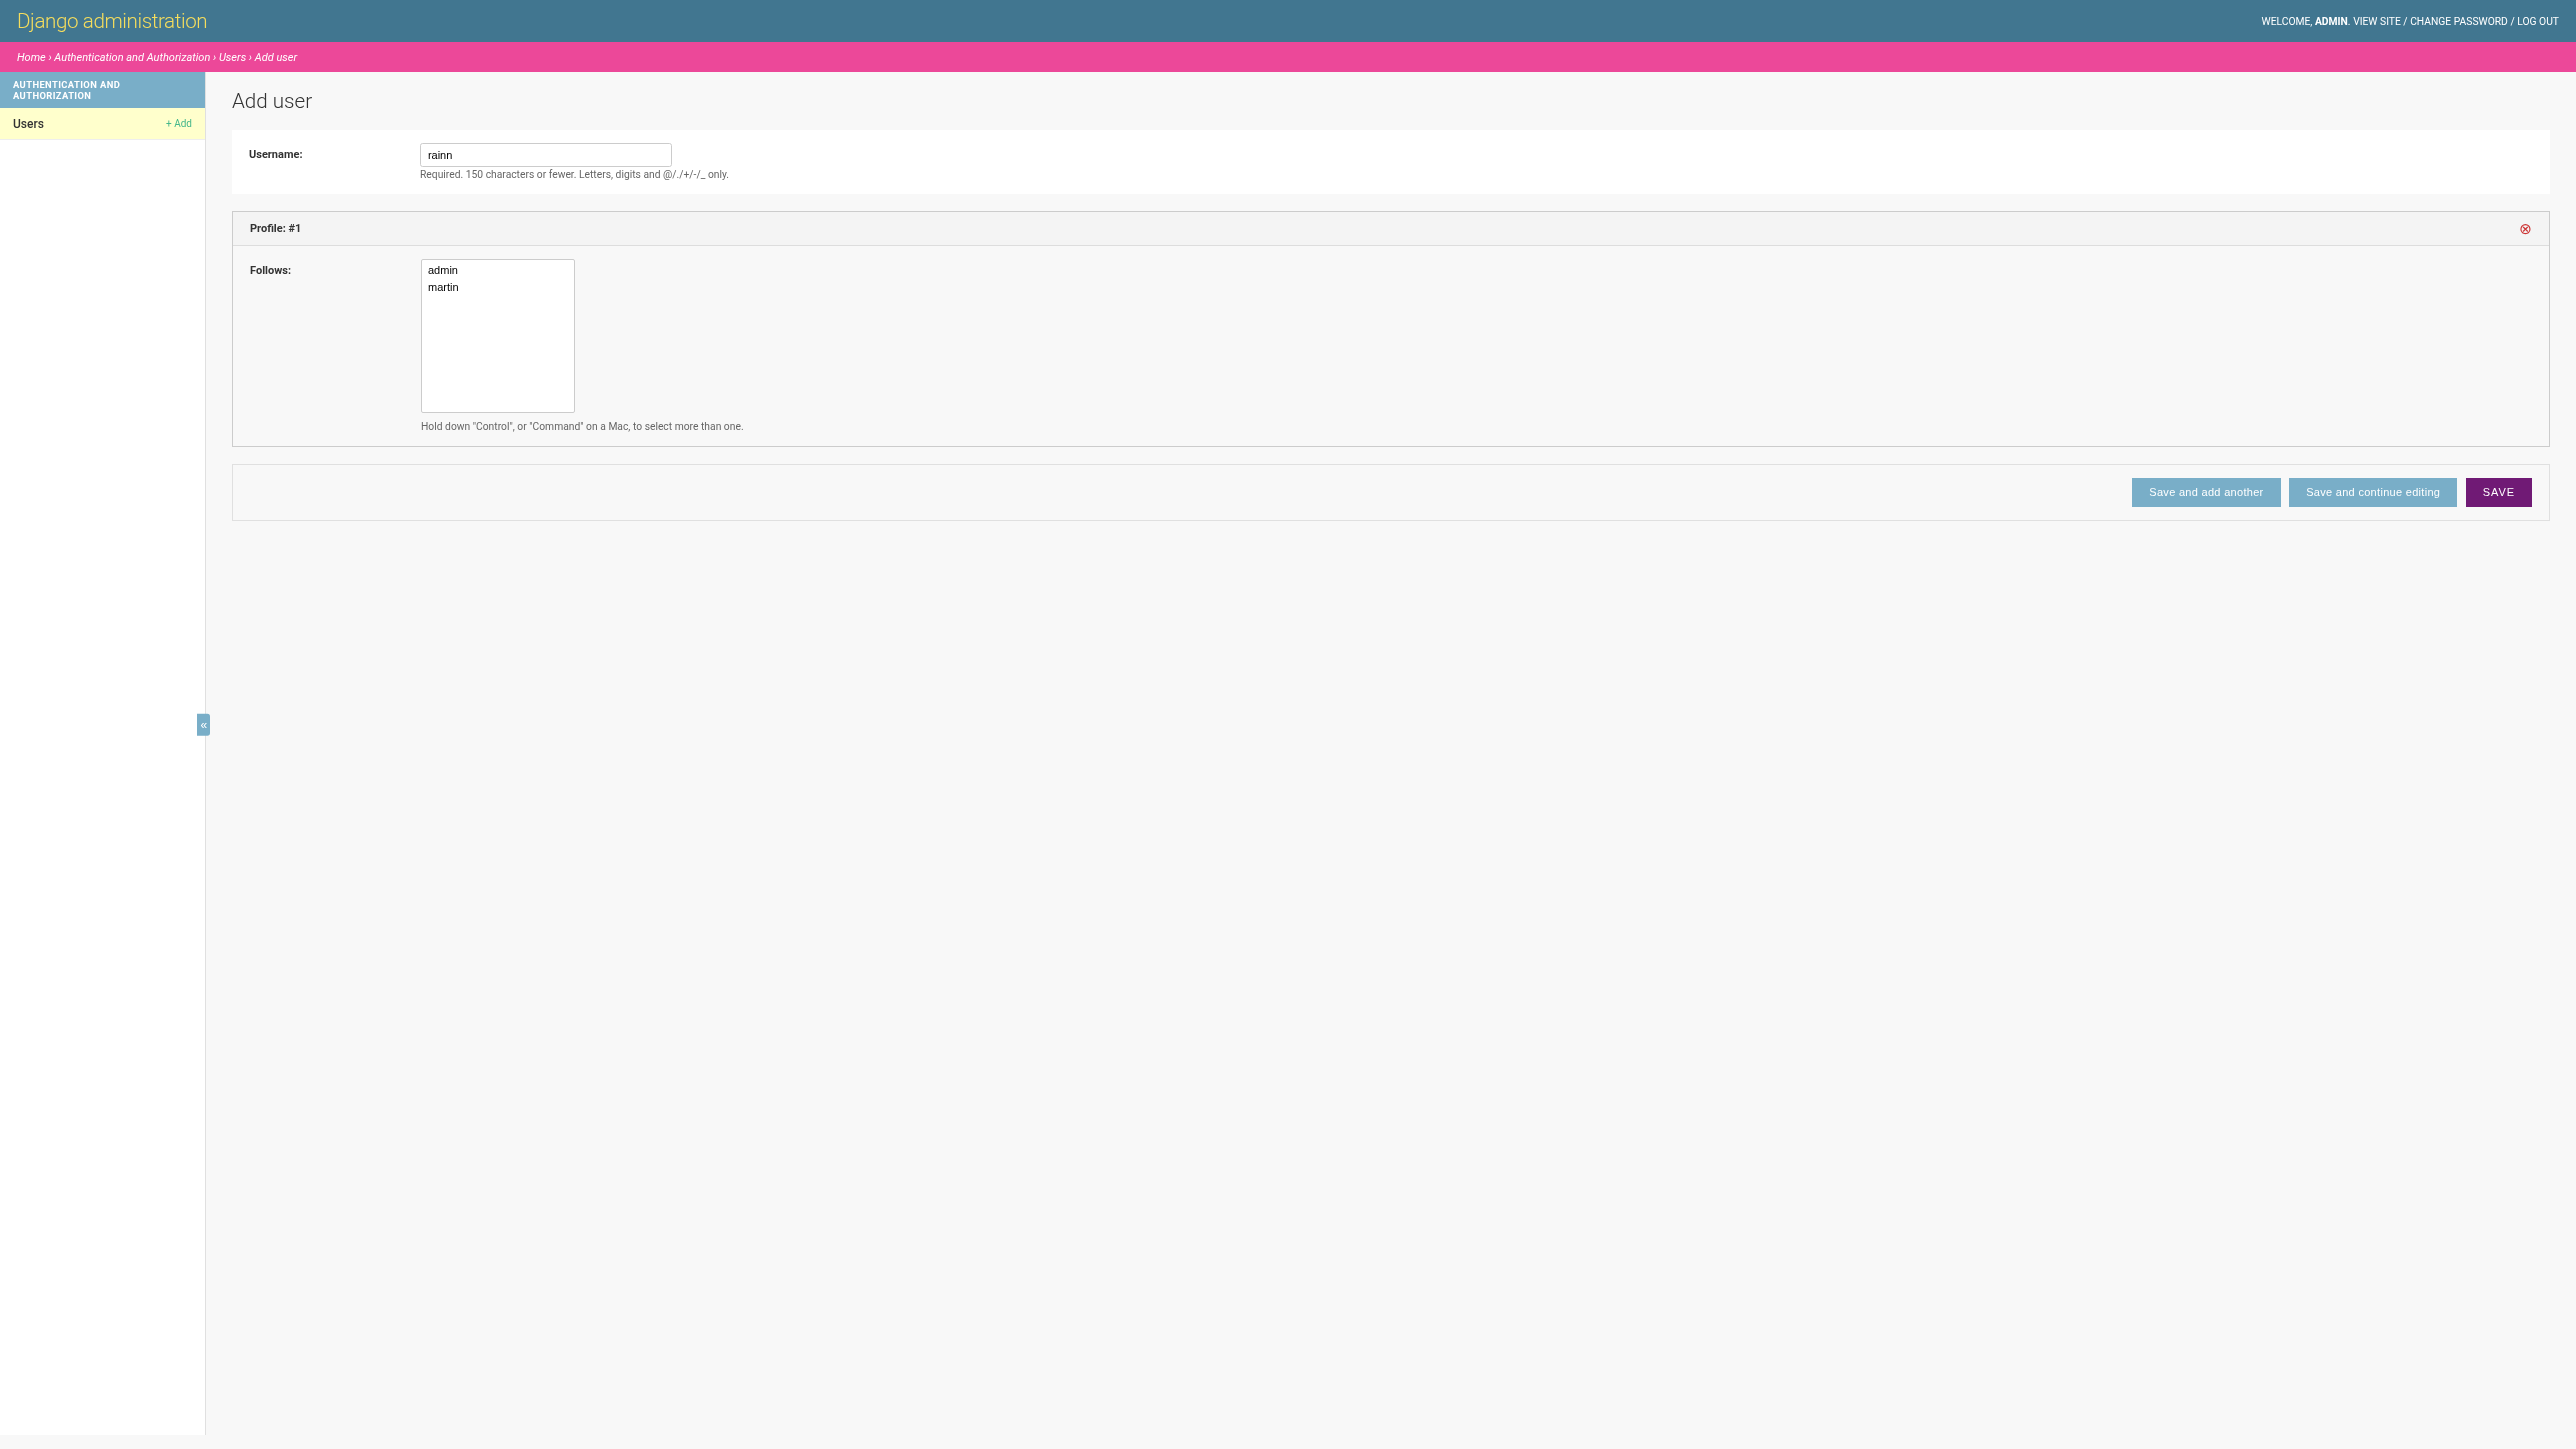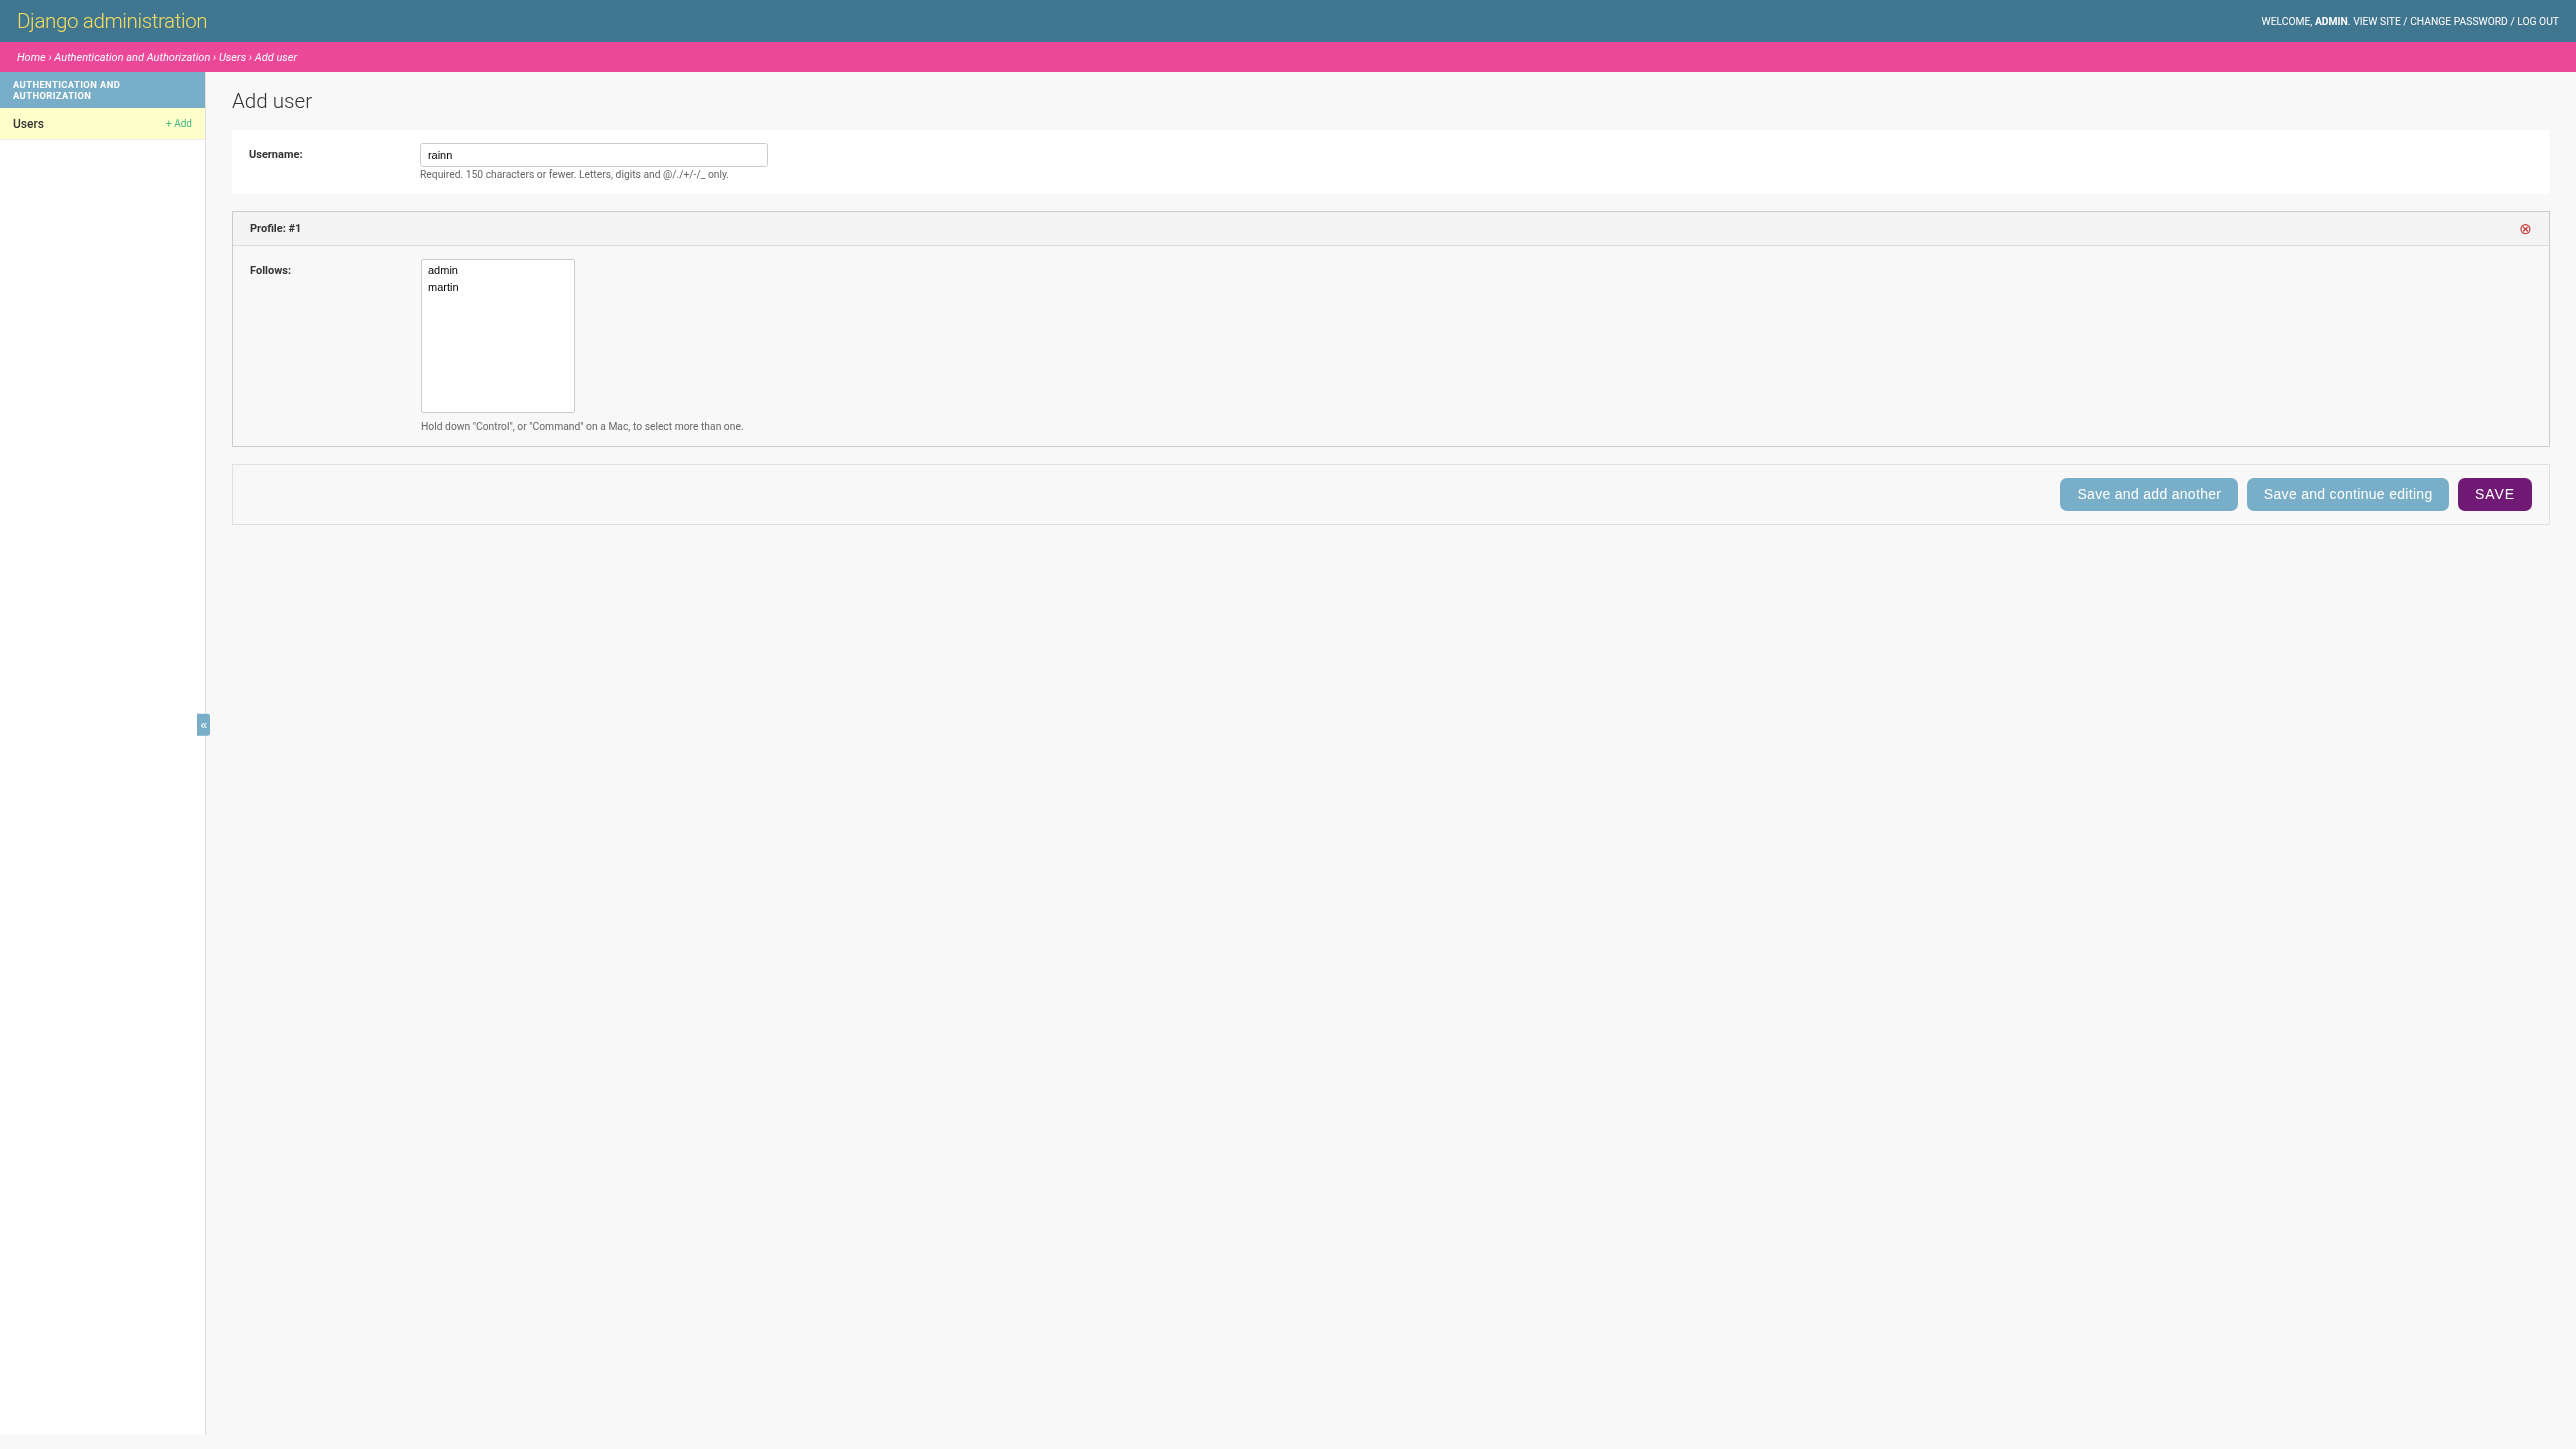--- a/index.html
+++ b/index.html
@@ -162,21 +162,21 @@
       font-size: 11px;
       padding-top: 5.1px;
       color: #333;
     }
 
     .form-field {
       flex: 1;
     }
 
     .form-field input[type="text"] {
-      width: 348px;
+      width: 252px;
       padding: 5.1px 6.9px;
       border: 0.9px solid #ccc;
       border-radius: 2.6px;
       font-size: 11px;
       outline: none;
       background: #fff;
     }
 
     .help-text {
       font-size: 10.3px;
@@ -255,22 +255,22 @@
       padding: 13px 17px;
       display: flex;
       justify-content: flex-end;
       gap: 8.6px;
       margin-top: 17px;
     }
 
     .btn {
       padding: 8.6px 17px;
       border: none;
-      border-radius: 7px;
-      font-size: 14px;
+      border-radius: 0;
+      font-size: 11px;
       cursor: pointer;
       font-weight: 500;
       letter-spacing: 0.3px;
     }
 
     .btn-secondary {
       background: #79aec8;
       color: #fff;
     }
 

